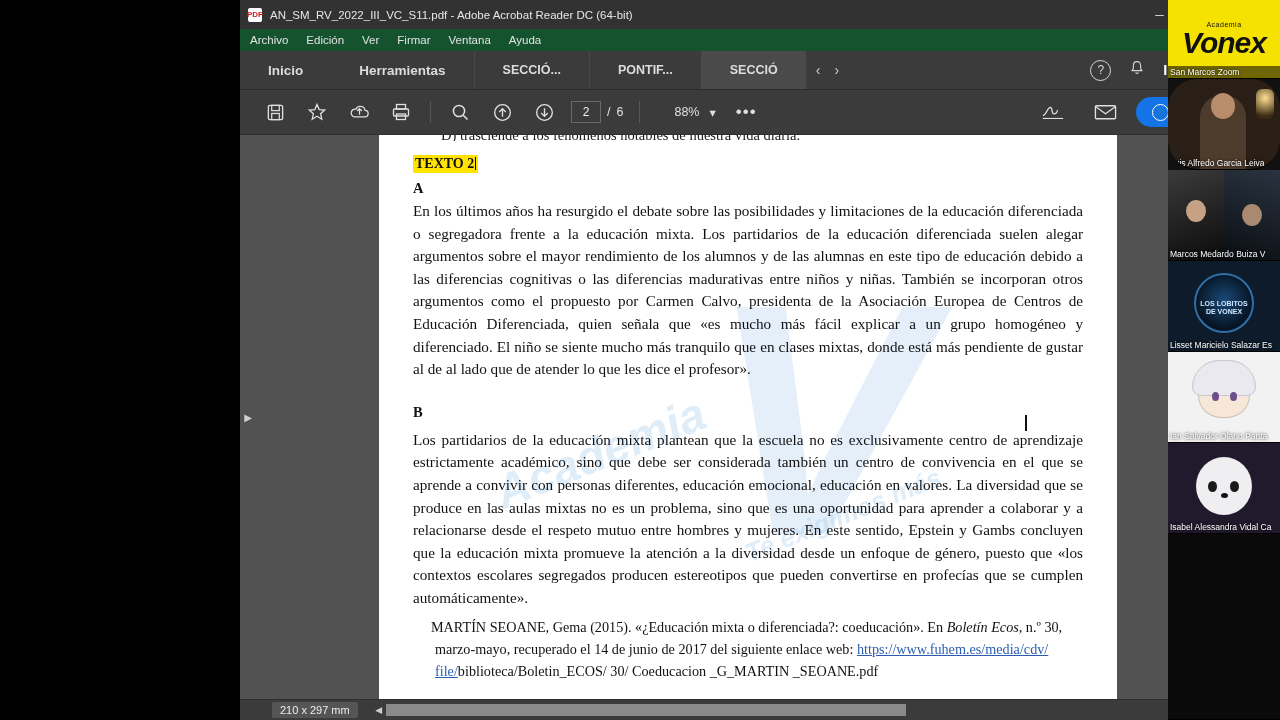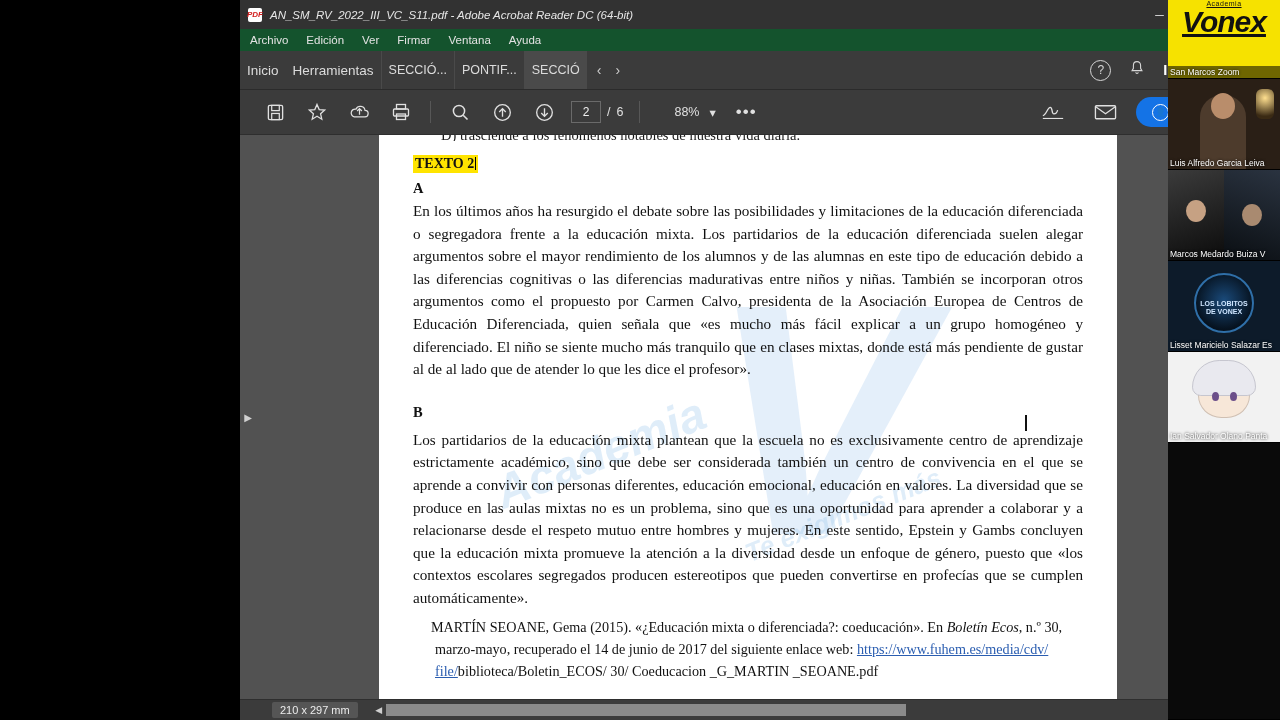--- a/index.html
+++ b/index.html
@@ -35,21 +35,20 @@
   
   .titlebar {
     height: 29px;
     background: #323232;
     display: flex;
     align-items: center;
     padding-left: 8px;
     color: #e6e6e6;
     font-size: 11.5px;
     flex: none;
-    font-style: italic;
   }
   .pdf-badge {
     width: 14px; height: 14px;
     background: #ffffff;
     border-radius: 2px;
     color: #d21f1f;
     font-size: 8px;
     font-weight: bold;
     display: flex;
     align-items: center;
@@ -92,22 +91,23 @@
     display: flex;
     align-items: stretch;
     color: #dcdcdc;
     font-size: 13.5px;
     flex: none;
     border-bottom: 1px solid #2b2b2b;
   }
   .tab {
     display: flex;
     align-items: center;
-    padding: 0 7px;
+    padding: 0 28px;
     white-space: nowrap;
+    font-weight: bold;
   }
   .tab.home { font-size: 13.5px; }
   .tab.doc {
     border-left: 1px solid #4a4a4a;
     max-width: 105px;
     overflow: hidden;
     font-size: 12.5px;
   }
   .tab.doc.active { background: #4a4a4a; }
   .tab-nav {
@@ -442,34 +442,34 @@
     overflow: hidden;
     text-shadow: 0 0 3px #000;
   }
   .tile-1 { height: 78px; background: #f6e200; }
   .vonex {
     position: absolute;
     inset: 0;
     display: flex;
     flex-direction: column;
     align-items: center;
+    justify-content: center;
     color: #111;
-    text-decoration: underline;
   }
   .vonex .ac { font-size: 7px; letter-spacing: 0.5px; }
   .vonex .vn {
     font-size: 30px;
     font-weight: bold;
     font-style: italic;
     letter-spacing: -1px;
     line-height: 30px;
   }
   .tile-1 .name { background: rgba(0,0,0,0.55); }
 
-  .tile-2 { height: 90px; background: #2a1f16; }
+  .tile-2 { height: 90px; background: #2a1f16; border-radius: 29px; }
   .t2-body {
     position: absolute;
     left: 32px; top: 16px;
     width: 46px; height: 74px;
     background: #4d3b2c;
     border-radius: 22px 22px 0 0;
   }
   .t2-head {
     position: absolute;
     left: 43px; top: 14px;
@@ -814,17 +814,24 @@
     </div>
 
     <div class="tile tile-5">
       <div class="t5-head"></div>
       <div class="t5-hair"></div>
       <div class="t5-eye l"></div>
       <div class="t5-eye r"></div>
       <div class="name">Ian Salvador Olano Panta</div>
     </div>
 
+    <div class="tile tile-6">
+      <div class="t6-face"></div>
+      <div class="t6-eye l"></div>
+      <div class="t6-eye r"></div>
+      <div class="t6-nose"></div>
+      <div class="name">Isabel Alessandra Vidal Ca</div>
+    </div>
 
     <div class="tile tile-7"></div>
   </div>
 
 </div>
 
 </body></html>

